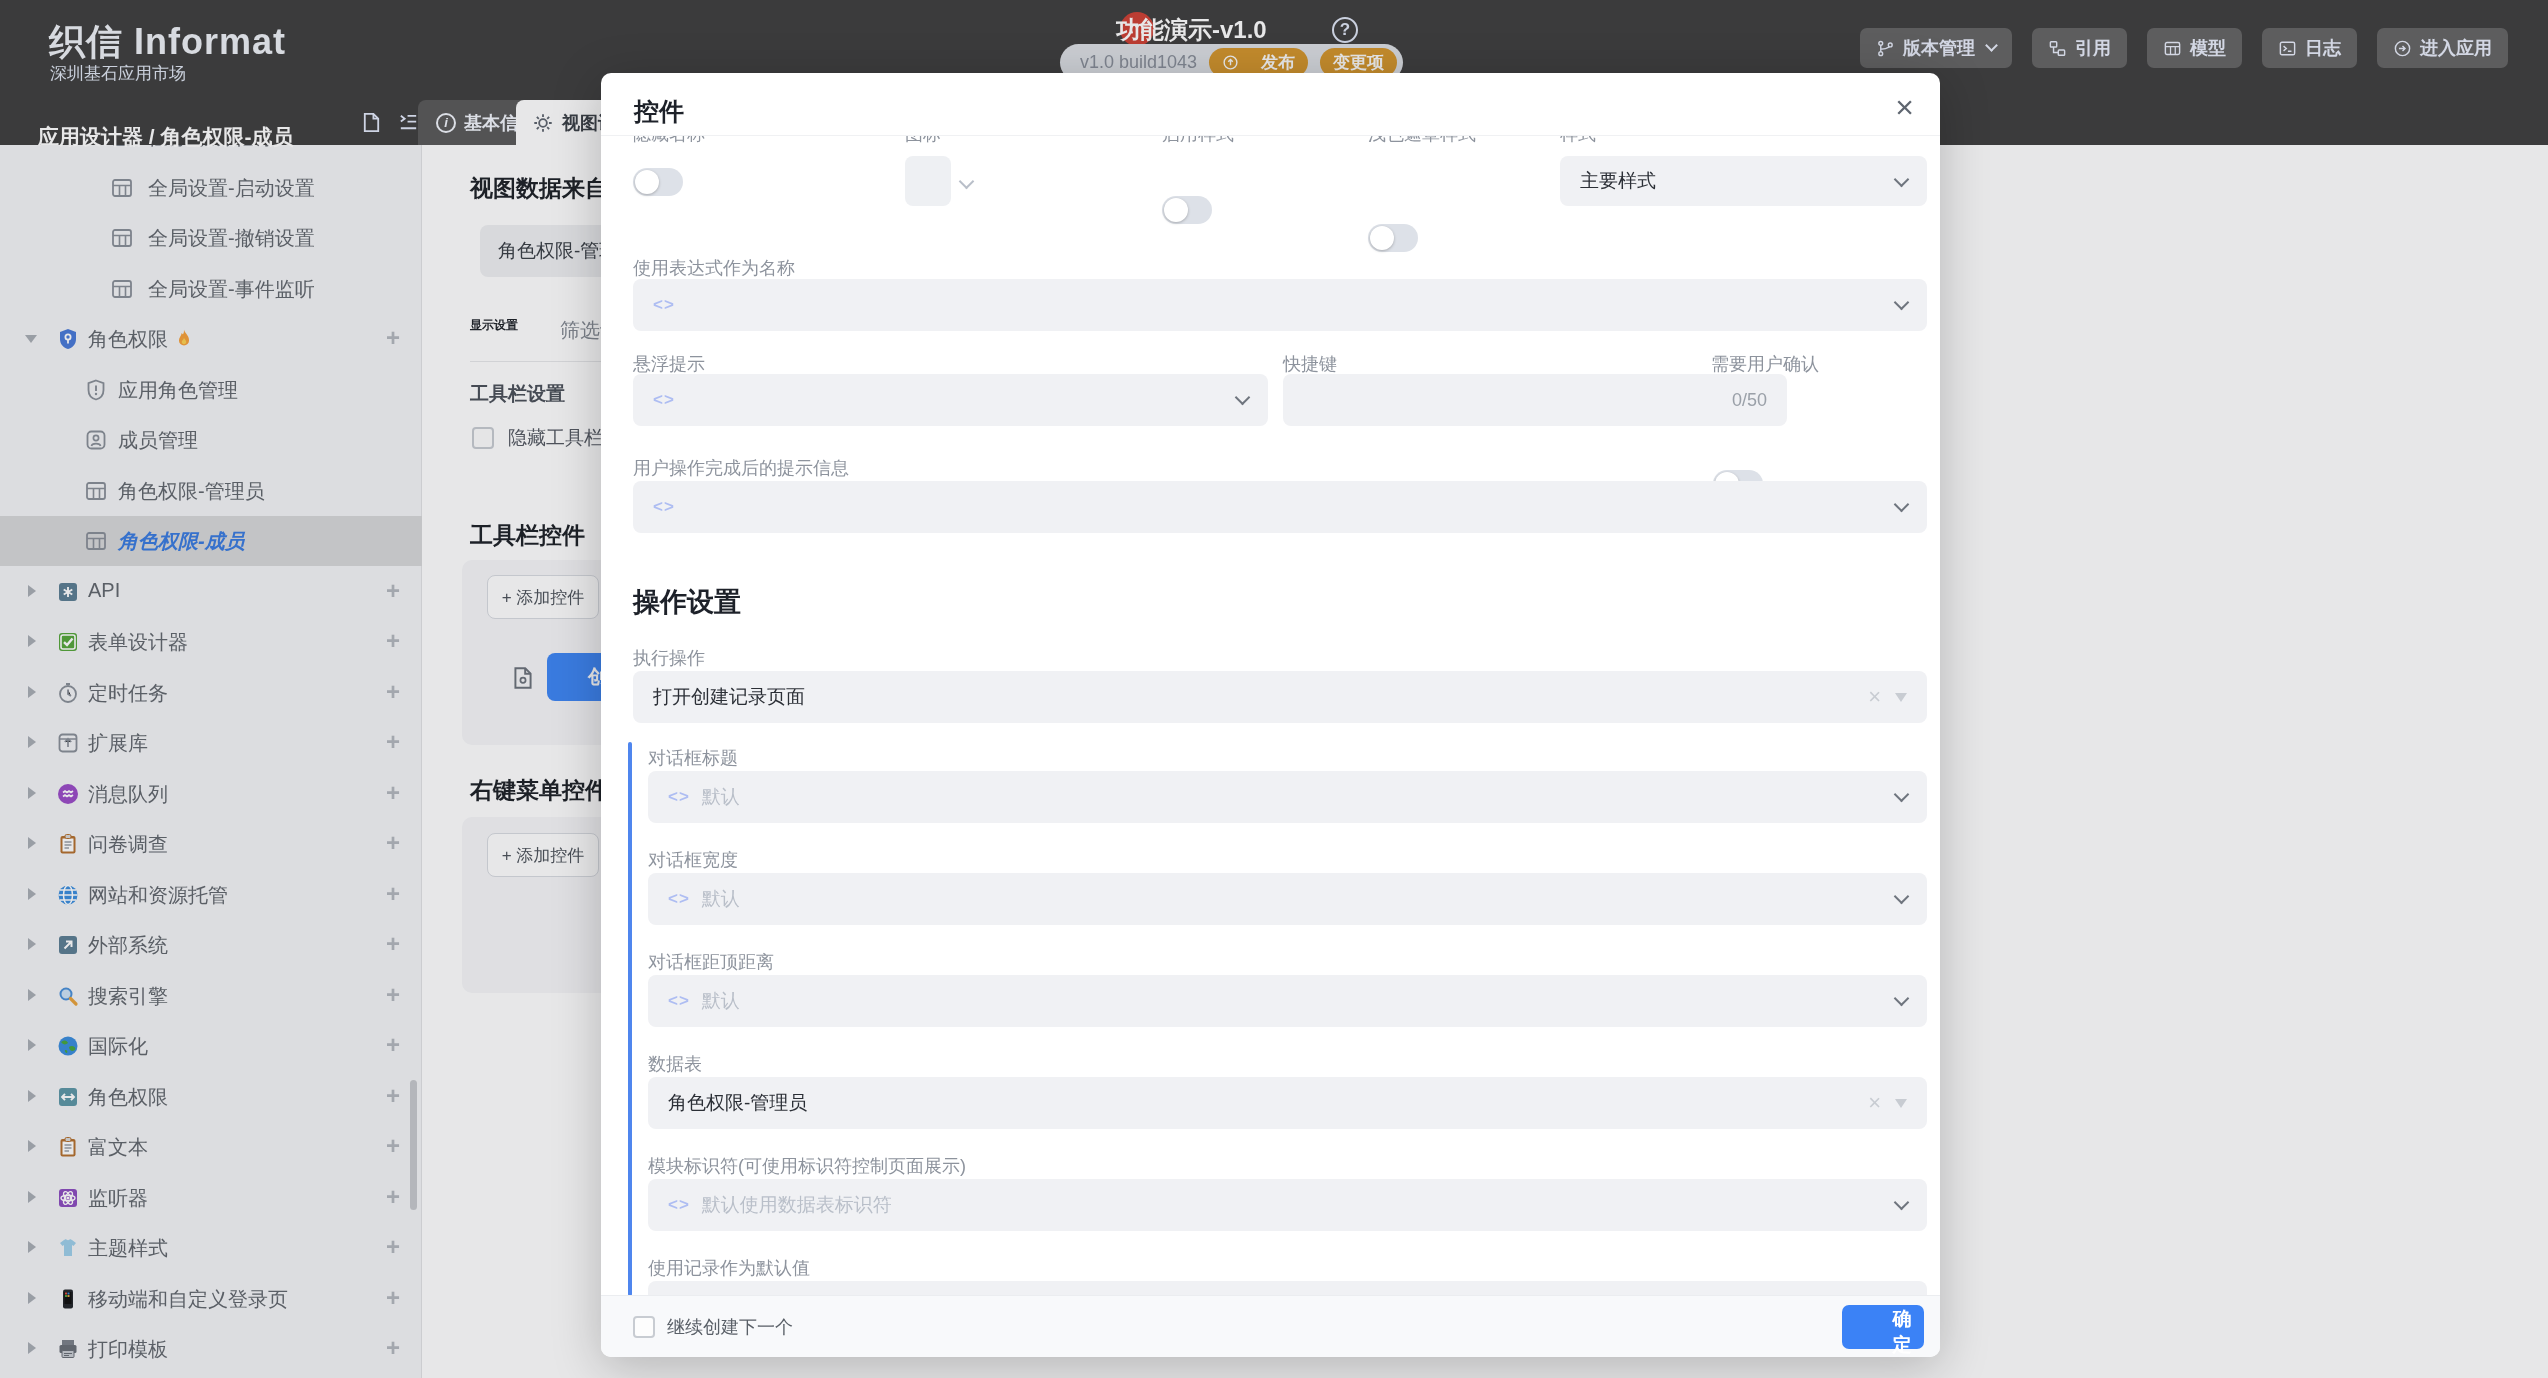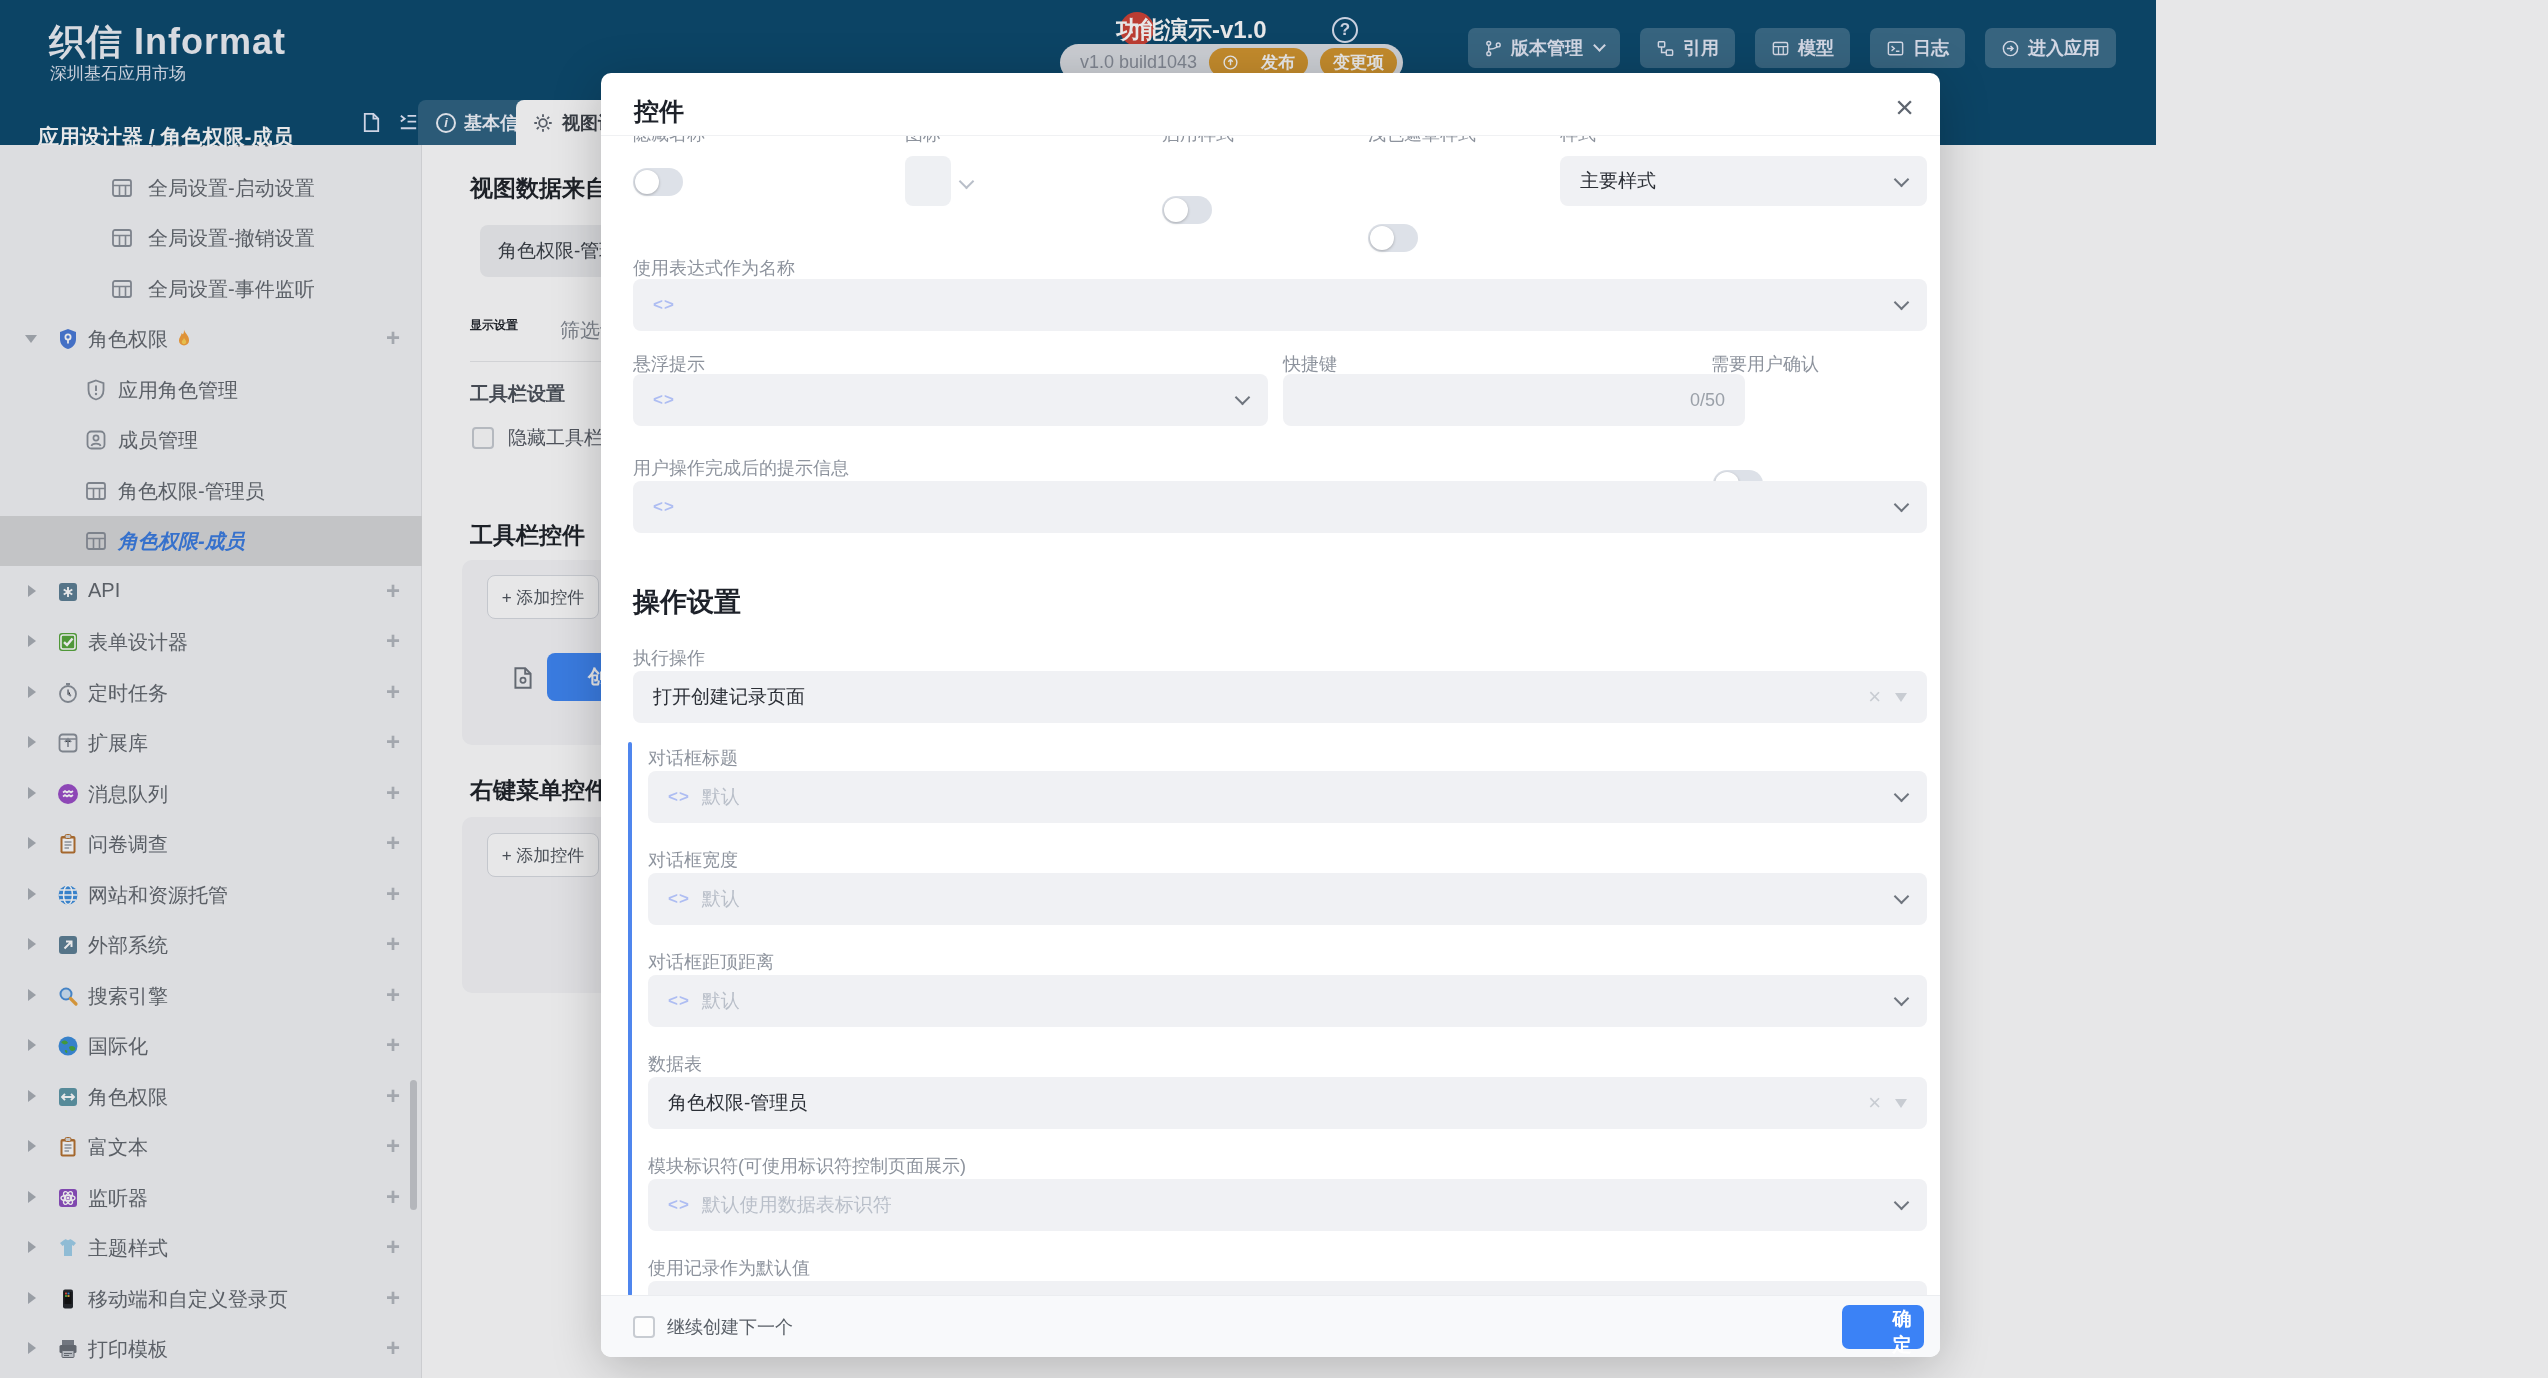--- a/index.html
+++ b/index.html
@@ -1,20 +1,20 @@
 <!DOCTYPE html>
 <html><head>
 <meta charset="utf-8">
 <style>
   html,body{margin:0;padding:0;background:#888;}
   *{box-sizing:border-box;font-family:"Liberation Sans","DejaVu Sans",sans-serif;}
   #stage{position:relative;width:2548px;height:1378px;overflow:hidden;background:#fff;}
   .r{position:absolute;}
   
-  #hdr{left:0;top:0;width:2156px;height:145px;background:#0c4a6e;z-index:20;padding-left:31px;}
+  #hdr{left:0;top:0;width:2548px;height:145px;background:#404040;z-index:20;padding-left:31px;}
   .logo-t{left:49px;top:18px;color:#eef1f6;font-size:36px;font-weight:bold;letter-spacing:1px;}
   .logo-s{left:50px;top:62px;color:#dfe6f2;font-size:17px;}
   .app-ic{left:1120px;top:12px;width:34px;height:34px;border-radius:50%;background:#cf4236;display:flex;align-items:center;justify-content:center;}
   .app-t{left:1116px;top:14px;color:#fff;font-size:24px;font-weight:bold;}
   .help{left:1332px;top:17px;width:26px;height:26px;border:2px solid #dfe6f5;border-radius:50%;color:#dfe6f5;font-size:17px;font-weight:bold;display:flex;align-items:center;justify-content:center;}
   .verbar{left:1060px;top:44px;height:37px;background:#dfe2e7;border-radius:19px;display:flex;align-items:center;padding:0 6px 0 20px;gap:12px;}
   .vertext{color:#8b919c;font-size:18px;}
   .opill{height:29px;background:#d6982e;border-radius:15px;color:#fff;font-size:17px;font-weight:bold;display:flex;align-items:center;gap:22px;padding:0 13px;}
   #hdr-actions{right:40px;top:28px;display:flex;gap:20px;}
   .hbtn{height:40px;background:rgba(255,255,255,.20);border:none;border-radius:7px;color:#e9eefb;font-size:18px;font-weight:bold;display:flex;align-items:center;gap:8px;padding:0 16px;cursor:pointer;}
@@ -533,21 +533,21 @@
       </div>
 
       <div class="r flab" style="left:32px;top:216px;">悬浮提示</div>
       <div class="r finp" style="left:32px;top:238px;width:635px;">
         <span class="expr">&lt;&gt;</span>
         <div class="rtools">
             <span class="chev"></span>
           </div>
       </div>
       <div class="r flab" style="left:682px;top:216px;">快捷键</div>
-      <div class="r finp" style="left:682px;top:238px;width:462px;">
+      <div class="r finp" style="left:682px;top:238px;width:504px;">
         <div class="rtools">
             <span style="font-size:18px;color:#9aa0a8;">0/50</span>
           </div>
       </div>
       <div class="r flab" style="left:1110px;top:216px;">需要用户确认</div>
       <div class="r toggle" style="left:1112px;top:250px;">
           <span class="knob"></span>
         </div>
 
       <div class="r flab" style="left:32px;top:320px;">用户操作完成后的提示信息</div>

